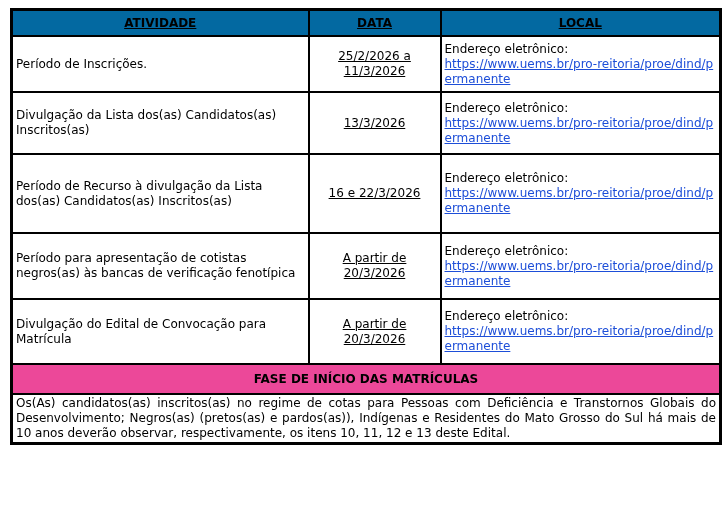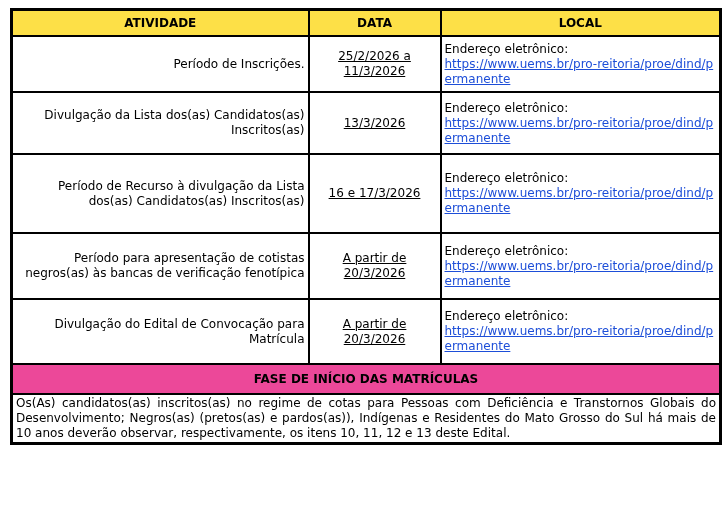--- a/index.html
+++ b/index.html
@@ -28,27 +28,28 @@
   }
   table.schedule td, table.schedule th {
     border: 2px solid #000000;
     padding: 1px 3px;
     vertical-align: middle;
     font-size: 12px;
     line-height: 1.25;
     overflow: hidden;
   }
   th.colhead {
-    background: #fde047;
+    background: #0369a1;
     font-weight: bold;
     text-align: center;
     font-size: 12.5px;
     height: 22px;
+    text-decoration: underline;
   }
-  td.atividade { text-align: right; }
+  td.atividade { text-align: left; }
   td.data { text-align: center; text-decoration: underline; }
   td.local { }
   .local-label { display: block; }
   a.local-link {
     color: #1d4ed8;
     text-decoration: underline;
     word-break: break-all;
     display: block;
     cursor: pointer;
   }
@@ -103,21 +104,21 @@
         <td class="atividade">Divulgação da Lista dos(as) Candidatos(as) Inscritos(as)</td>
         <td class="data">13/3/2026</td>
         <td class="local">
           <span class="local-label">Endereço eletrônico:</span>
           <a class="local-link">https://www.uems.br/pro-reitoria/proe/dind/permanente</a>
         </td>
       </tr>
 
       <tr class="r3">
         <td class="atividade">Período de Recurso à divulgação da Lista dos(as) Candidatos(as) Inscritos(as)</td>
-        <td class="data">16 e 17/3/2026</td>
+        <td class="data">16 e 22/3/2026</td>
         <td class="local">
           <span class="local-label">Endereço eletrônico:</span>
           <a class="local-link">https://www.uems.br/pro-reitoria/proe/dind/permanente</a>
         </td>
       </tr>
 
 
       <tr class="r5">
         <td class="atividade">Período para apresentação de cotistas negros(as) às bancas de verificação fenotípica</td>
         <td class="data">A partir de 20/3/2026</td>

